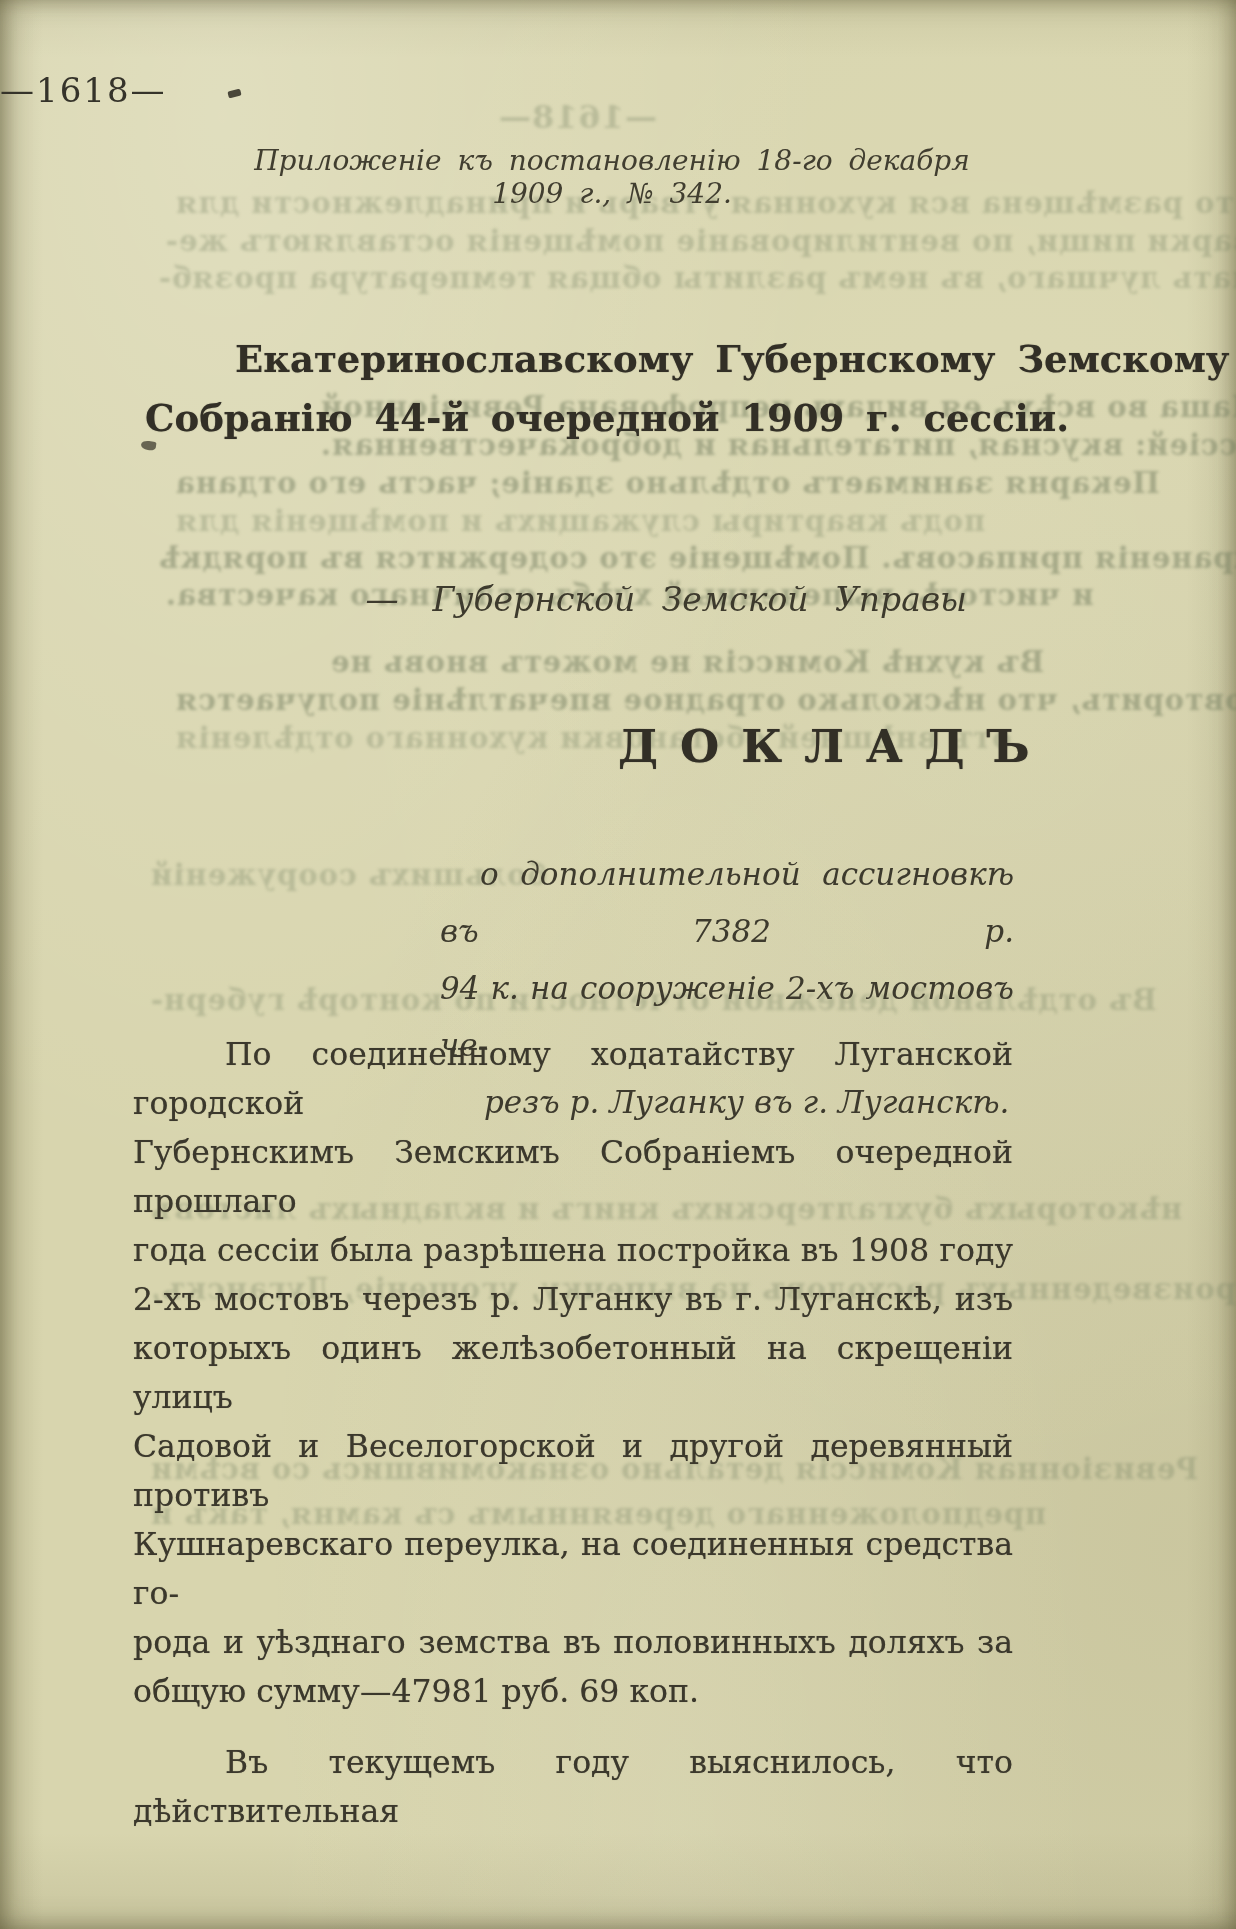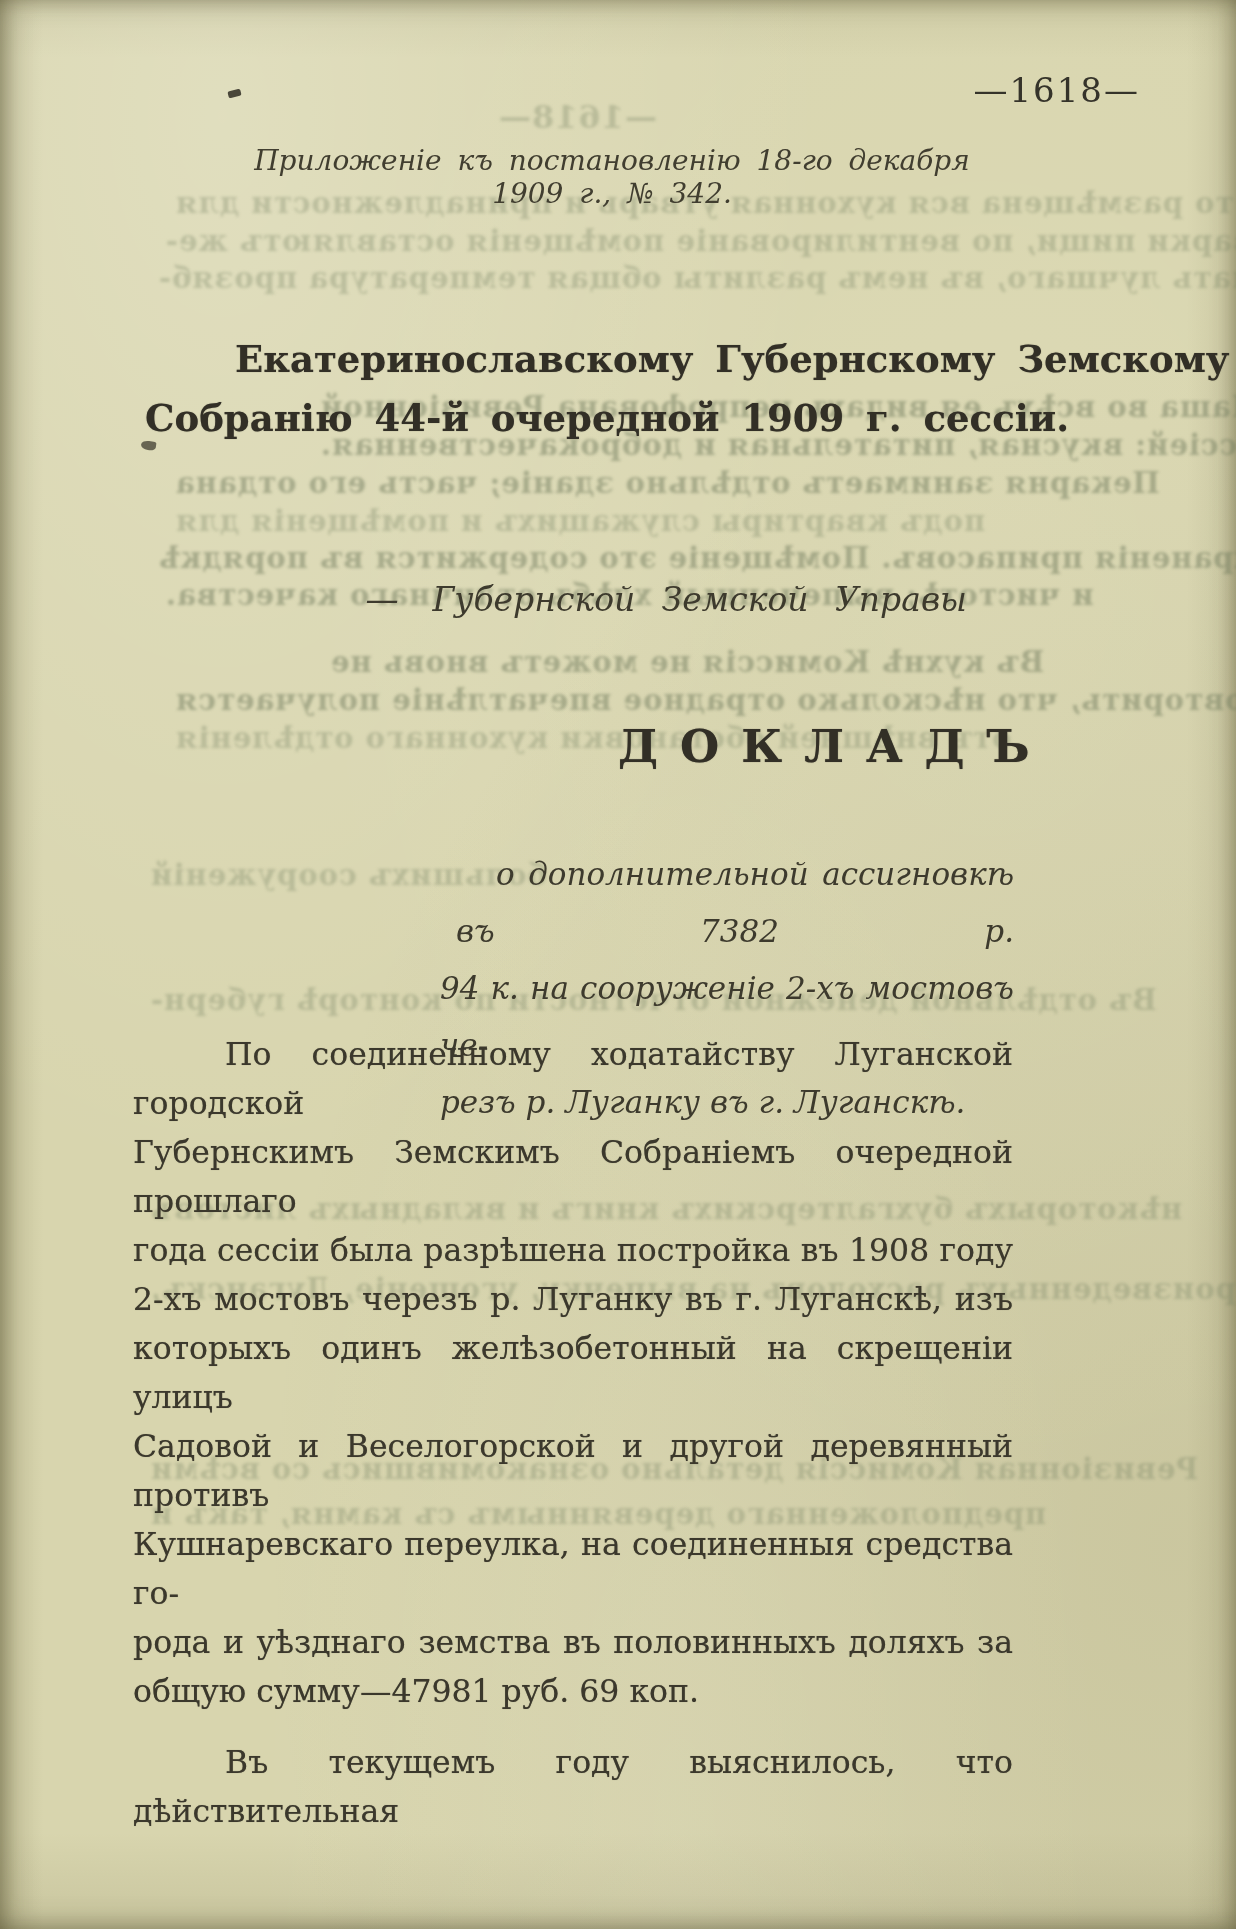--- a/index.html
+++ b/index.html
@@ -30,21 +30,21 @@
     filter:blur(1.6px);
     color:rgba(116,126,96,0.50);
     font-weight:bold;
     font-size:29px;
     letter-spacing:1px;
     white-space:nowrap;
     pointer-events:none;
   }
   .bleed.faint{color:rgba(116,126,96,0.32);}
   .pagenum{
-    top:70px;left:0;width:1140px;text-align:right;
+    top:70px;left:0;width:1140px;text-align:left;
     font-size:34px;letter-spacing:2px;color:#35332a;
   }
   .annotation{
     top:144px;left:232px;width:760px;
     font-style:italic;font-size:28px;word-spacing:7px;color:#413e30;text-align:center;
   }
   .inkmark{
     top:90px;left:228px;width:13px;height:7px;
     background:#4a473a;border-radius:2px;transform:rotate(-14deg);
   }
@@ -64,22 +64,22 @@
   .doklad{
     top:720px;left:618px;
     font-weight:bold;font-size:45px;letter-spacing:22px;color:#322f26;white-space:nowrap;
     text-shadow:0 0 1px rgba(50,47,38,.6);
   }
   .subtitle{
     top:846px;left:440px;width:574px;
     font-style:italic;font-size:31px;line-height:57px;color:#3d3a2d;
   }
   .subtitle .ln{text-align:justify;text-align-last:justify;}
-  .subtitle .ln.first{text-indent:40px;margin-left:16px;}
-  .subtitle .ln.last{text-align:right;text-align-last:left;}
+  .subtitle .ln.first{text-indent:40px;}
+  .subtitle .ln.last{text-align:right;text-align-last:left;margin-left:44px;}
   .bodytext{
     top:1030px;left:130px;width:883px;
     font-size:31.5px;line-height:49px;color:#3b382c;
     text-shadow:0 0 0.7px rgba(59,56,44,.55);
   }
   .para{margin:0 0 22px 3px;}
   .line{text-align:justify;text-align-last:justify;}
   .line.indent{text-indent:92px;}
   .line.last{text-align:right;text-align-last:left;}
 </style>

